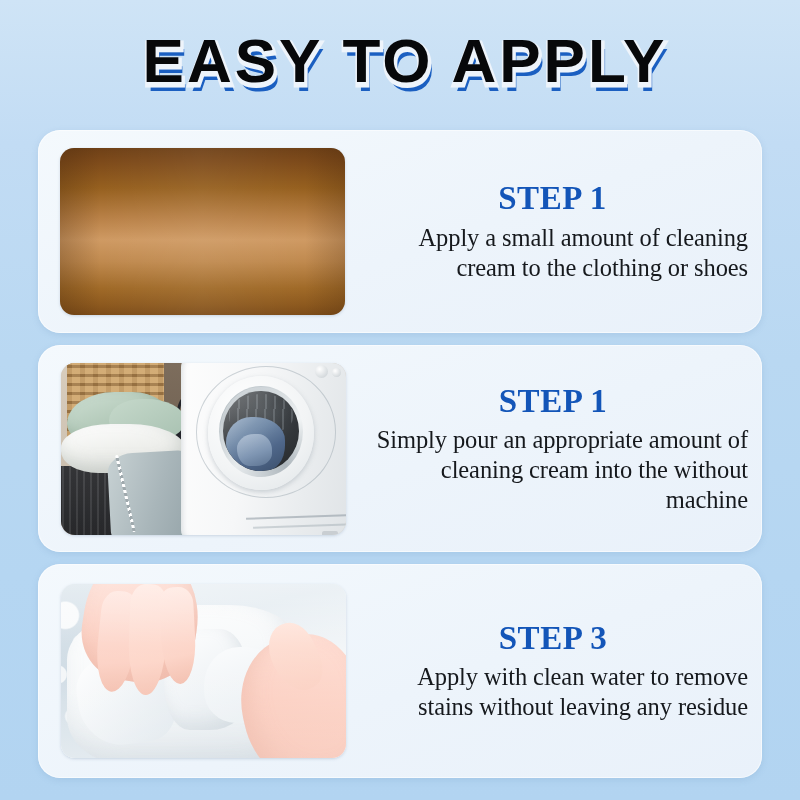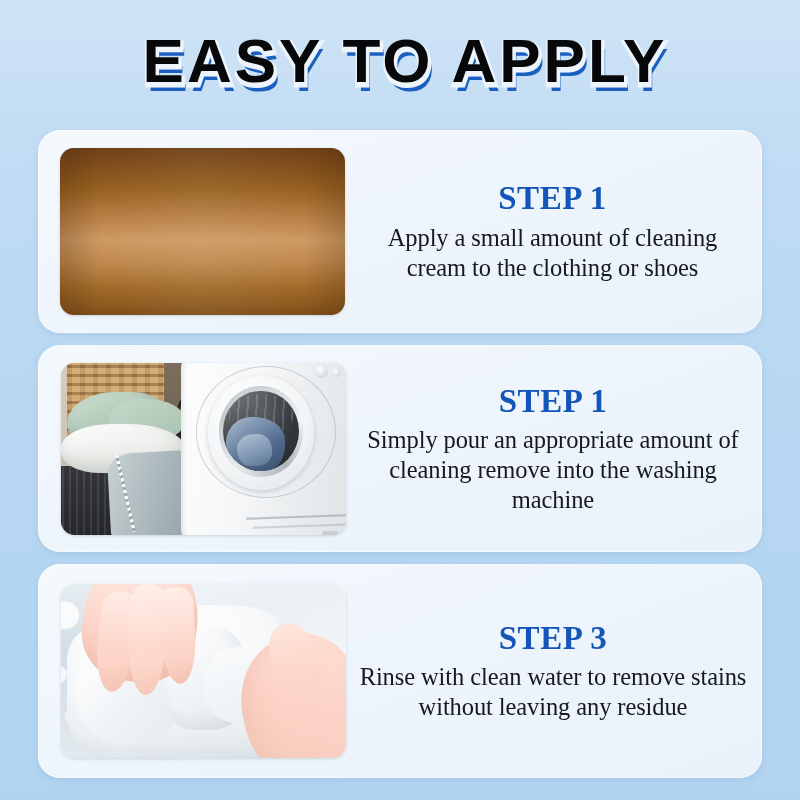--- a/index.html
+++ b/index.html
@@ -120,20 +120,21 @@
     letter-spacing: 0.5px;
     line-height: 1.1;
     margin-bottom: 6px;
   }
 
   .step-body {
     color: #16191d;
     font-size: 24.5px;
     line-height: 1.22;
     letter-spacing: -0.1px;
+    text-align: right;
   }
 
   
   .img-copper {
     position: absolute;
     inset: 0;
     background: linear-gradient(180deg,
        #6f4117 0%,
        #7d4a1a 8%,
        #96601f 24%,
@@ -450,21 +451,21 @@
           </div>
           <div class="w-glass"></div>
           <div class="w-seam"></div>
           <div class="w-seam s2"></div>
           <div class="w-foot"></div>
         </div>
       </div>
     </div>
     <div class="text-col">
       <div class="step-head">STEP 1</div>
-      <div class="step-body">Simply pour an appropriate amount of cleaning remove into the washing machine</div>
+      <div class="step-body">Simply pour an appropriate amount of cleaning cream into the without machine</div>
     </div>
   </div>
 
   <div class="card card-3">
     <div class="thumb">
       <div class="img-hands">
         <div class="h-bg"></div>
         <div class="h-water"></div>
         <div class="h-cloth"></div>
         <div class="h-fold-a"></div>
@@ -474,17 +475,17 @@
         <div class="h-finger-1"></div>
         <div class="h-finger-2"></div>
         <div class="h-finger-3"></div>
         <div class="h-hand-r"></div>
         <div class="h-thumb-r"></div>
         <div class="h-haze"></div>
       </div>
     </div>
     <div class="text-col">
       <div class="step-head">STEP 3</div>
-      <div class="step-body">Rinse with clean water to remove stains without leaving any residue</div>
+      <div class="step-body">Apply with clean water to remove stains without leaving any residue</div>
     </div>
   </div>
 
 </div>
 
 </body></html>

